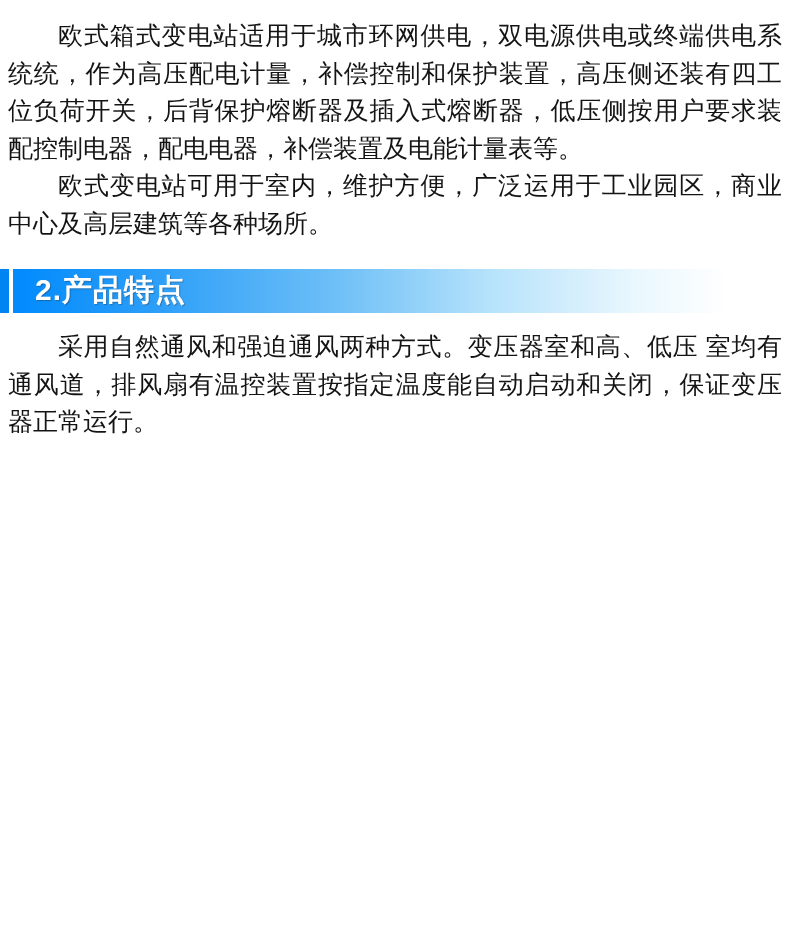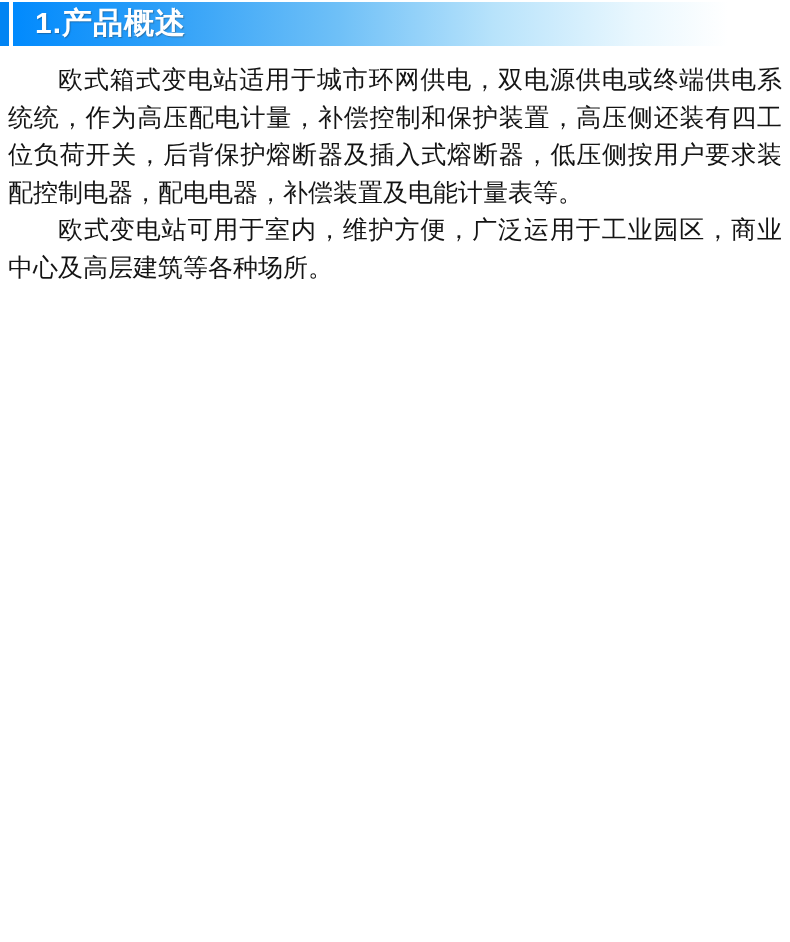--- a/index.html
+++ b/index.html
@@ -76,31 +76,32 @@
   .section-features .section-body {
     padding-bottom: 12px;
   }
 </style>
 </head>
 <body>
 
 <div class="page">
 
   <div class="section section-overview">
-    <div class="banner">
-      <span class="banner-square"></span>
-      <span class="banner-gap"></span>
-      <div class="banner-bar">
-        <h2 class="banner-title">1.产品概述</h2>
-      </div>
-    </div>
     <div class="section-body">
       <p>欧式箱式变电站适用于城市环网供电，双电源供电或终端供电系统统，作为高压配电计量，补偿控制和保护装置，高压侧还装有四工位负荷开关，后背保护熔断器及插入式熔断器，低压侧按用户要求装配控制电器，配电电器，补偿装置及电能计量表等。</p>
       <p>欧式变电站可用于室内，维护方便，广泛运用于工业园区，商业中心及高层建筑等各种场所。</p>
     </div>
   </div>
 
   <div class="section section-features">
+    <div class="banner">
+      <span class="banner-square"></span>
+      <span class="banner-gap"></span>
+      <div class="banner-bar">
+        <h2 class="banner-title">2.产品特点</h2>
+      </div>
+    </div>
     <div class="section-body">
+      <p>采用自然通风和强迫通风两种方式。变压器室和高、低压 室均有通风道，排风扇有温控装置按指定温度能自动启动和关闭，保证变压器正常运行。</p>
     </div>
   </div>
 
 </div>
 
 </body></html>

